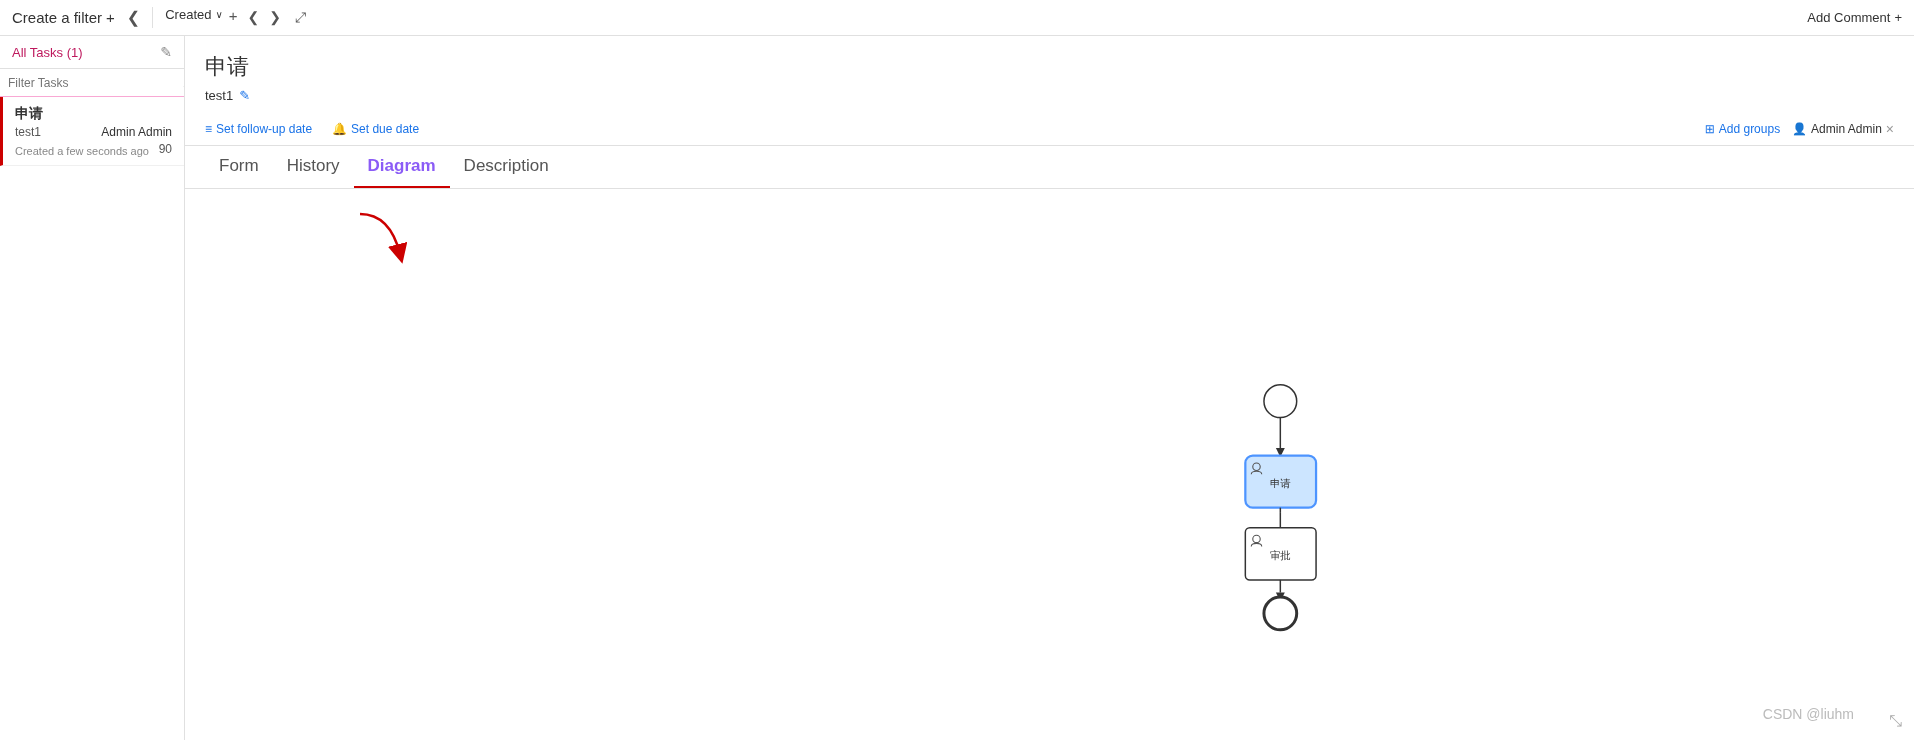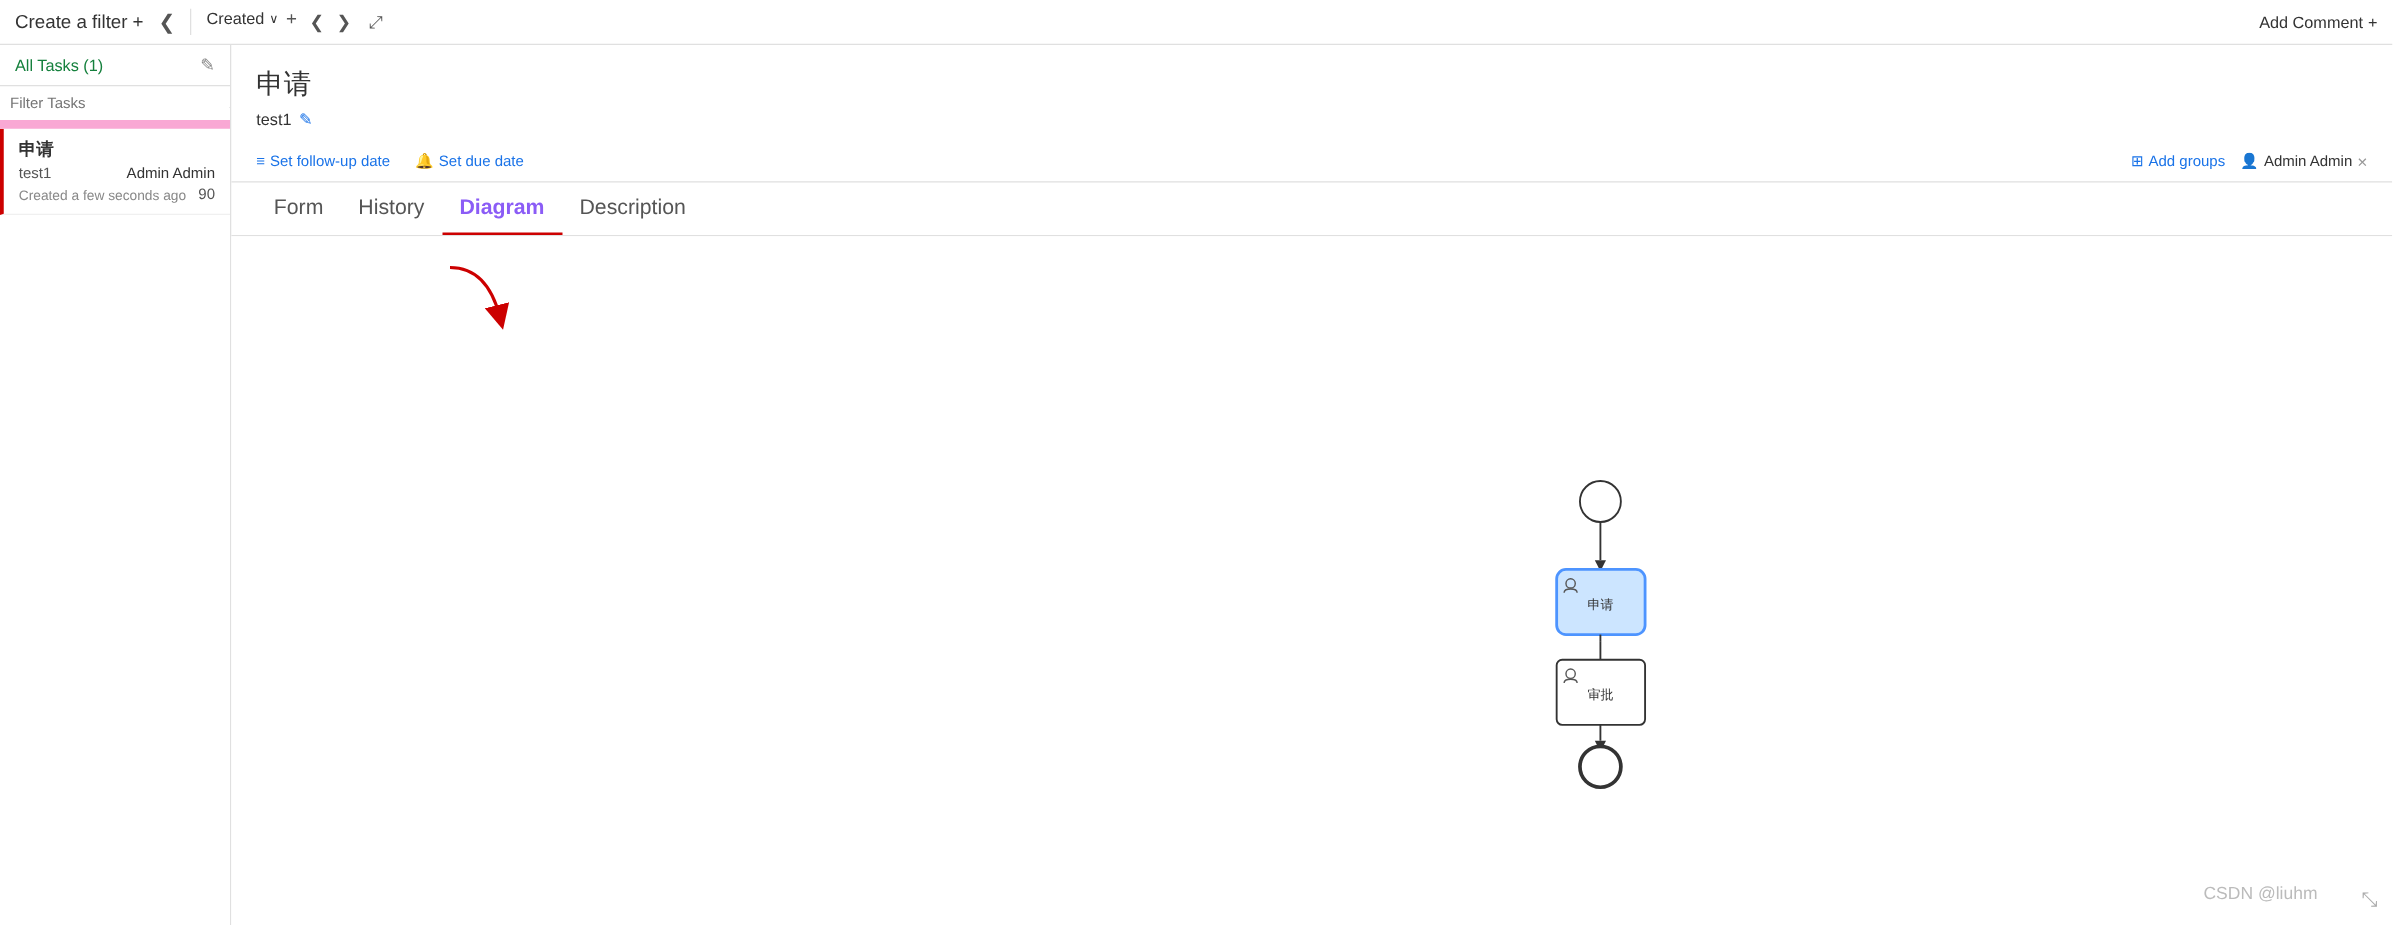--- a/index.html
+++ b/index.html
@@ -42,28 +42,28 @@
       flex-direction: column;
       overflow: hidden;
     }
     .left-panel-header {
       display: flex;
       align-items: center;
       justify-content: space-between;
       padding: 8px 12px;
       border-bottom: 1px solid #e0e0e0;
     }
-    .all-tasks-label { font-size: 13px; color: #15803d; display: flex; align-items: center; gap: 4px; }
+    .all-tasks-label { font-size: 13px; color: #be185d; display: flex; align-items: center; gap: 4px; }
     .edit-icon-btn { background: none; border: none; cursor: pointer; color: #888; font-size: 14px; }
 
     .filter-bar {
       display: flex;
-      align-items: flex-start;
+      align-items: flex-end;
       padding: 6px 8px;
-      border-bottom: 7px solid #f9a8d4;
+      border-bottom: 1px solid #f9a8d4;
       gap: 20px;
     }
     .filter-input {
       flex: 1;
       border: none;
       outline: none;
       font-size: 12px;
       color: #999;
       background: transparent;
     }

